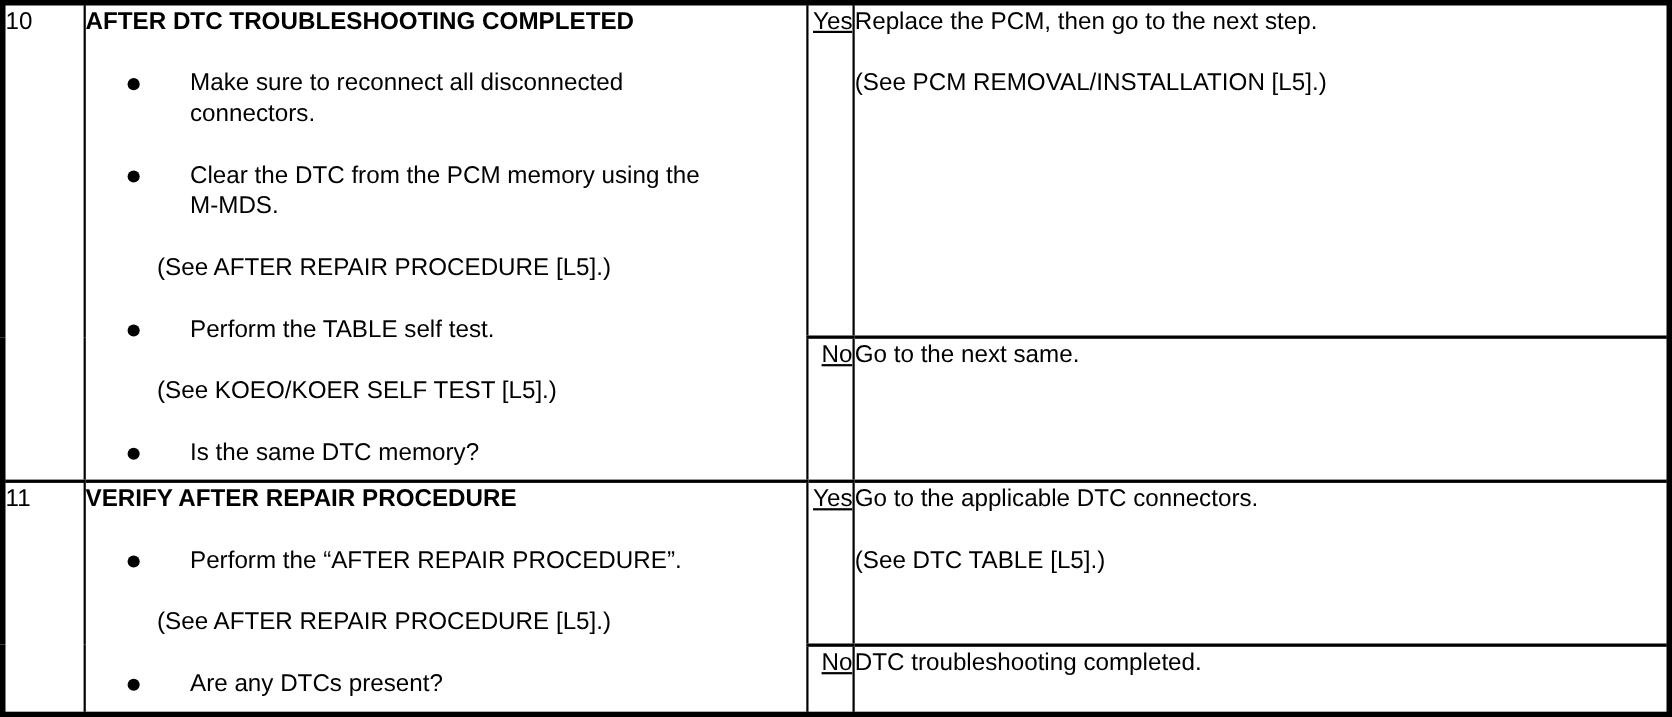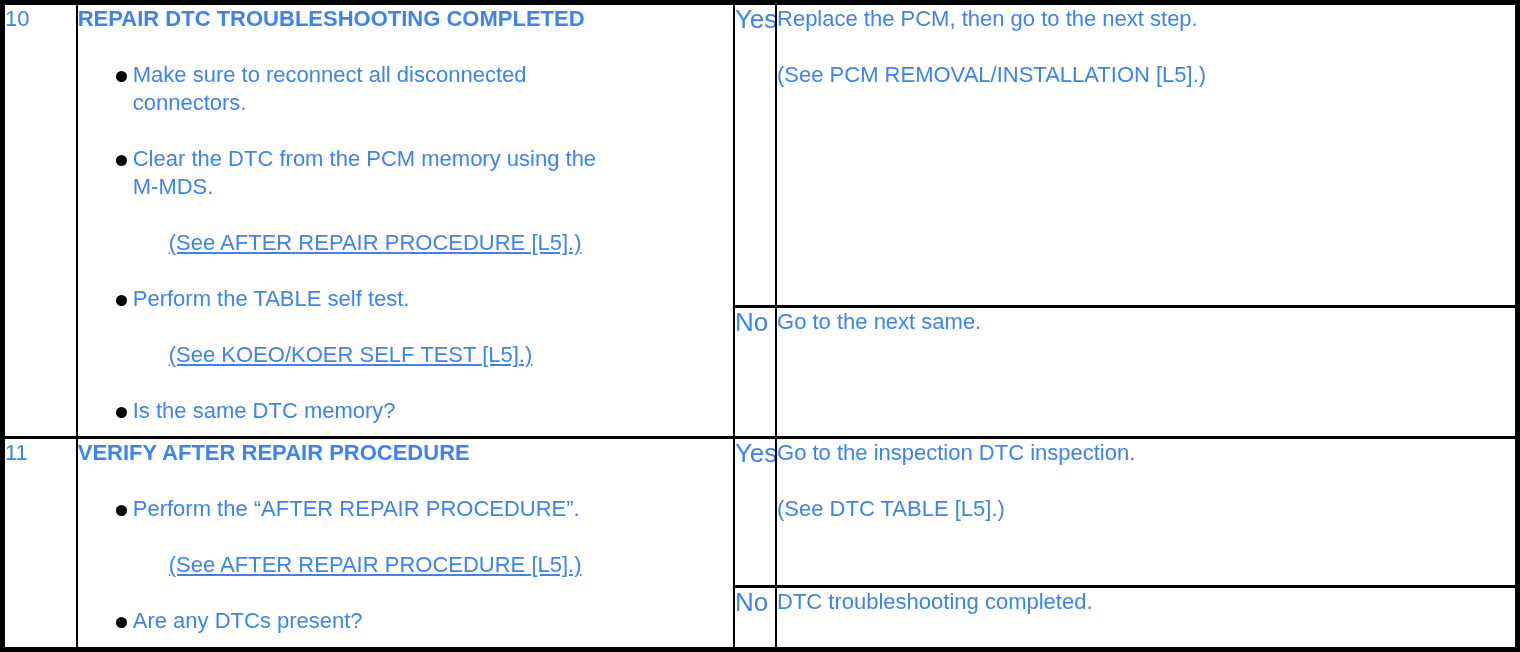--- a/index.html
+++ b/index.html
@@ -5,21 +5,21 @@
   html, body {
     margin: 0;
     padding: 0;
     background: #ffffff;
   }
   .page {
     width: 1520px;
     height: 652px;
     background: #ffffff;
     font-family: "Liberation Sans", "DejaVu Sans", sans-serif;
-    color: #3b82f6;
+    color: #000000;
     box-sizing: border-box;
   }
   table.ts {
     width: 1520px;
     height: 652px;
     border-collapse: collapse;
     table-layout: fixed;
     border: 5px solid #000000;
   }
   table.ts td {
@@ -45,46 +45,46 @@
 
   .cell-step {
     padding: 10px 4px 0 7px;
     font-size: 22px;
     line-height: 28px;
   }
   .cell-action {
     padding: 10px 8px 0 7px;
   }
   .cell-yn {
-    text-align: left;
+    text-align: right;
     padding: 10px 1px 0 1px;
-    font-size: 26px;
+    font-size: 22px;
     line-height: 28px;
+    text-decoration: underline;
   }
   .cell-result {
     padding: 10px 10px 0 7px;
     margin-left: 12px;
   }
   .cell-action p, .cell-result p {
     margin: 0 0 28px 0;
     font-size: 22px;
     line-height: 28px;
     white-space: pre-line;
   }
   .cell-action p:last-child, .cell-result p:last-child { margin-bottom: 0; }
   p.title {
     font-weight: bold;
   }
   p.bullet {
     position: relative;
-    padding-left: 55px;
+    padding-left: 95px;
   }
   p.note {
-    padding-left: 91px;
-    text-decoration: underline;
+    padding-left: 65px;
   }
   span.dot {
     position: absolute;
     left: 38px;
     top: 10px;
     width: 11px;
     height: 11px;
     border-radius: 50%;
     background: #000000;
   }
@@ -100,21 +100,21 @@
         <col class="c3">
         <col class="c4">
     </colgroup>
     <tbody>
 
       <tr class="r-10yes">
         <td class="cell-step" rowspan="2">
           <span>10</span>
         </td>
         <td class="cell-action" rowspan="2">
-          <p class="title">REPAIR DTC TROUBLESHOOTING COMPLETED</p>
+          <p class="title">AFTER DTC TROUBLESHOOTING COMPLETED</p>
           <p class="bullet"><span class="dot"></span><span>Make sure to reconnect all disconnected
 connectors.</span></p>
           <p class="bullet"><span class="dot"></span><span>Clear the DTC from the PCM memory using the
 M-MDS.</span></p>
           <p class="note">(See AFTER REPAIR PROCEDURE [L5].)</p>
           <p class="bullet"><span class="dot"></span><span>Perform the TABLE self test.</span></p>
           <p class="note">(See KOEO/KOER SELF TEST [L5].)</p>
           <p class="bullet"><span class="dot"></span><span>Is the same DTC memory?</span></p>
         </td>
         <td class="cell-yn">
@@ -142,21 +142,21 @@
         <td class="cell-action" rowspan="2">
           <p class="title">VERIFY AFTER REPAIR PROCEDURE</p>
           <p class="bullet"><span class="dot"></span><span>Perform the “AFTER REPAIR PROCEDURE”.</span></p>
           <p class="note">(See AFTER REPAIR PROCEDURE [L5].)</p>
           <p class="bullet"><span class="dot"></span><span>Are any DTCs present?</span></p>
         </td>
         <td class="cell-yn">
           <span>Yes</span>
         </td>
         <td class="cell-result">
-          <p>Go to the inspection DTC inspection.</p>
+          <p>Go to the applicable DTC connectors.</p>
           <p>(See DTC TABLE [L5].)</p>
         </td>
       </tr>
 
       <tr class="r-11no subdiv">
         <td class="cell-yn">
           <span>No</span>
         </td>
         <td class="cell-result">
           <p>DTC troubleshooting completed.</p>

